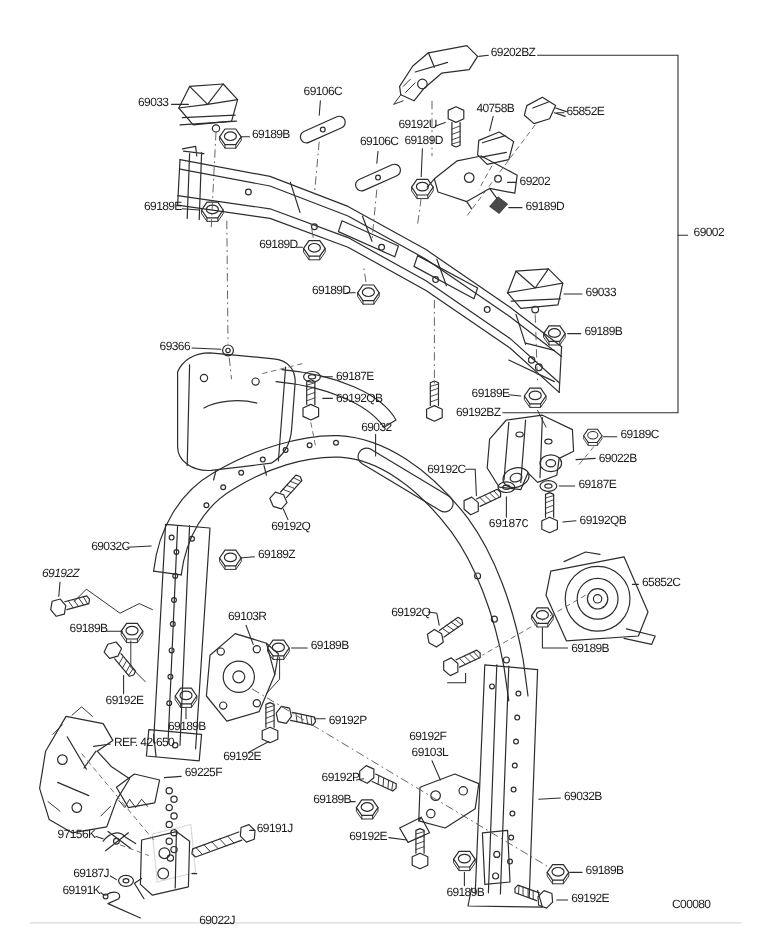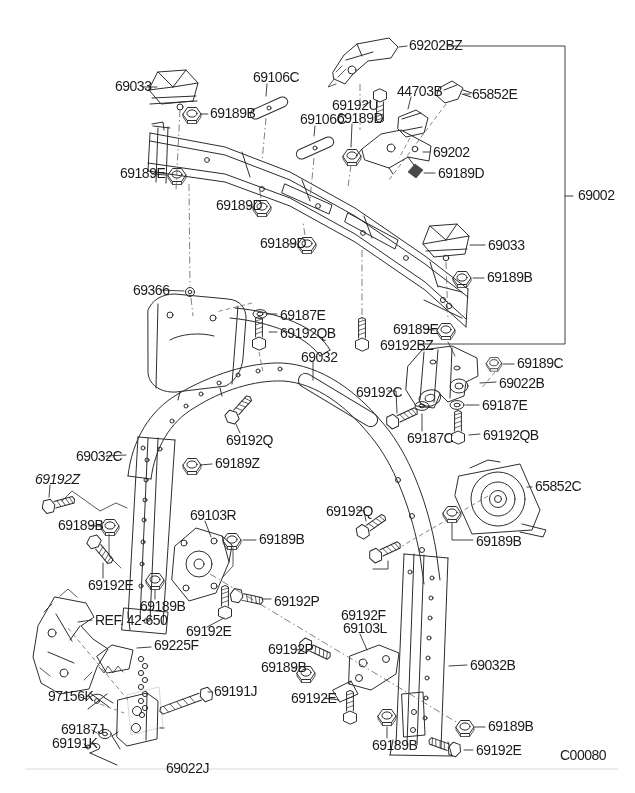--- a/index.html
+++ b/index.html
@@ -5,21 +5,21 @@
   html,body{margin:0;padding:0;background:#ffffff;}
   #stage{position:relative;width:635px;height:793px;background:#ffffff;overflow:hidden;
          font-family:"Liberation Sans",sans-serif;}
   #stage svg{position:absolute;left:0;top:0;}
   .art{stroke:#2d2d2d;fill:none;stroke-width:1;stroke-linecap:round;stroke-linejoin:round;}
   .leader{stroke:#2d2d2d;fill:none;stroke-width:0.9;stroke-linecap:round;}
   .dashdot{stroke:#5f5f5f;fill:none;stroke-width:0.8;stroke-dasharray:7 3 1.5 3;}
   .dashed{stroke:#6a6a6a;fill:none;stroke-width:0.8;stroke-dasharray:4.5 3;}
   .faint{stroke:#d9d9d9;fill:none;stroke-width:1;}
   .darkfill{fill:#4a4a4a;stroke:#2d2d2d;stroke-width:0.6;}
-  .part-label{position:absolute;font-size:14px;line-height:10px;letter-spacing:-0.5px;
+  .part-label{position:absolute;font-size:10px;line-height:10px;letter-spacing:-0.5px;
               color:#1b1b1b;white-space:nowrap;}
 </style>
 </head>
 <body>
 
 <div id="stage" style="background: rgb(255, 255, 255);">
 
 <svg width="635" height="793" viewBox="0 0 635 793">
   <defs>
     <g id="sym-nut">
@@ -387,21 +387,21 @@
   <path class="faint" d="M25 769 L618 769"></path>
 </svg>
 
 <div id="label-layer">
       <div class="part-label" style="left: 115px; top: 81px;">69033</div>
       <div class="part-label" style="left: 210px; top: 108px;">69189B</div>
       <div class="part-label" style="left: 253px; top: 72px;">69106C</div>
       <div class="part-label" style="left: 300px; top: 114px;">69106C</div>
       <div class="part-label" style="left: 332px; top: 100px;">69192U</div>
       <div class="part-label" style="left: 337px; top: 113px;">69189D</div>
-      <div class="part-label" style="left: 397px; top: 86px;">44703B</div>
+      <div class="part-label" style="left: 397px; top: 86px;">40758B</div>
       <div class="part-label" style="left: 472px; top: 89px;">65852E</div>
       <div class="part-label" style="left: 409px; top: 40px;">69202BZ</div>
       <div class="part-label" style="left: 433px; top: 147px; text-align: right;">69202</div>
       <div class="part-label" style="left: 438px; top: 168px;">69189D</div>
       <div class="part-label" style="left: 578px; top: 190px;">69002</div>
       <div class="part-label" style="left: 120px; top: 168px;">69189E</div>
       <div class="part-label" style="left: 216px; top: 200px;">69189D</div>
       <div class="part-label" style="left: 260px; top: 238px;">69189D</div>
       <div class="part-label" style="left: 488px; top: 240px;">69033</div>
       <div class="part-label" style="left: 487px; top: 272px;">69189B</div>
@@ -409,21 +409,21 @@
       <div class="part-label" style="left: 280px; top: 310px;">69187E</div>
       <div class="part-label" style="left: 280px; top: 328px;">69192QB</div>
       <div class="part-label" style="left: 393px; top: 324px;">69189E</div>
       <div class="part-label" style="left: 380px; top: 340px;">69192BZ</div>
       <div class="part-label" style="left: 301px; top: 352px; text-align: right;">69032</div>
       <div class="part-label" style="left: 356px; top: 387px;">69192C</div>
       <div class="part-label" style="left: 517px; top: 358px;">69189C</div>
       <div class="part-label" style="left: 499px; top: 378px;">69022B</div>
       <div class="part-label" style="left: 482px; top: 400px;">69187E</div>
       <div class="part-label" style="left: 483px; top: 430px;">69192QB</div>
-      <div class="part-label" style="left: 407px; top: 433px;">69187C</div>
+      <div class="part-label" style="left: 407px; top: 433px; font-family: Liberation Mono, monospace;">69187C</div>
       <div class="part-label" style="left: 76px; top: 451px;">69032C</div>
       <div class="part-label" style="left: 215px; top: 458px; text-align: right;">69189Z</div>
       <div class="part-label" style="left: 35px; top: 474px; font-style: italic;">69192Z</div>
       <div class="part-label" style="left: 58px; top: 520px;">69189B</div>
       <div class="part-label" style="left: 190px; top: 510px;">69103R</div>
       <div class="part-label" style="left: 259px; top: 534px;">69189B</div>
       <div class="part-label" style="left: 535px; top: 481px;">65852C</div>
       <div class="part-label" style="left: 226px; top: 435px;">69192Q</div>
       <div class="part-label" style="left: 326px; top: 506px;">69192Q</div>
       <div class="part-label" style="left: 476px; top: 536px;">69189B</div>

